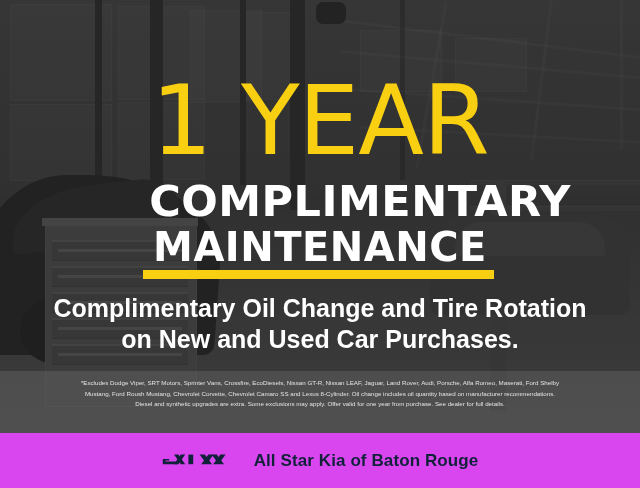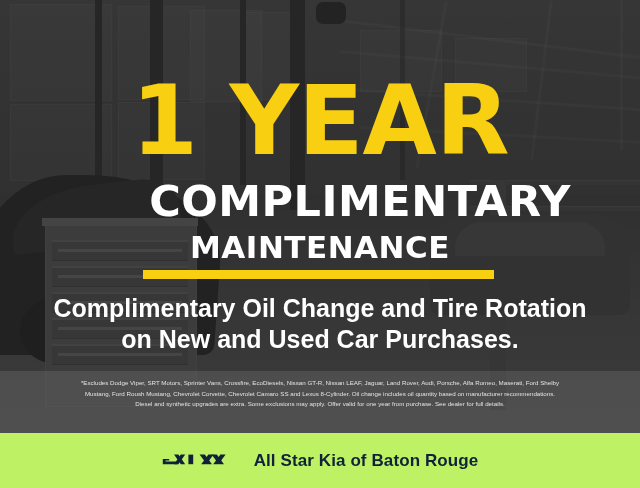--- a/index.html
+++ b/index.html
@@ -164,42 +164,42 @@
     height: 433px;
     text-align: center;
   }
 
   .headline-year {
     position: absolute;
     left: 0; top: 73px;
     width: 640px;
     color: #f8cf11;
     font-family: "DejaVu Sans", sans-serif;
-    font-weight: bold;
+    font-weight: normal;
     font-size: 96px;
     line-height: 96px;
     letter-spacing: -1px;
     white-space: nowrap;
   }
 
   .headline-line2,
   .headline-line3 {
     position: absolute;
     left: 0;
     width: 640px;
     color: #ffffff;
     font-family: "DejaVu Sans", sans-serif;
     font-weight: bold;
     font-size: 43px;
     line-height: 43px;
     letter-spacing: 0.5px;
     white-space: nowrap;
   }
   .headline-line2 { top: 180px; padding-left: 40px; }
-  .headline-line3 { top: 224px; font-size: 31px; line-height: 47px; }
+  .headline-line3 { top: 224px; font-size: 40px; line-height: 47px; }
 
   .divider-bar {
     position: absolute;
     left: 143px; top: 270px;
     width: 351px;
     height: 9px;
     background: #f8cf11;
   }
 
   .subhead {
@@ -235,21 +235,21 @@
     display: block;
     white-space: nowrap;
   }
 
   
   .footer-bar {
     position: absolute;
     left: 0; top: 433px;
     width: 640px;
     height: 55px;
-    background: #bef264;
+    background: #d946ef;
     display: flex;
     align-items: center;
     justify-content: center;
     gap: 18px;
   }
   .kia-logo-wrap {
     display: flex;
     align-items: center;
     line-height: 0;
   }

